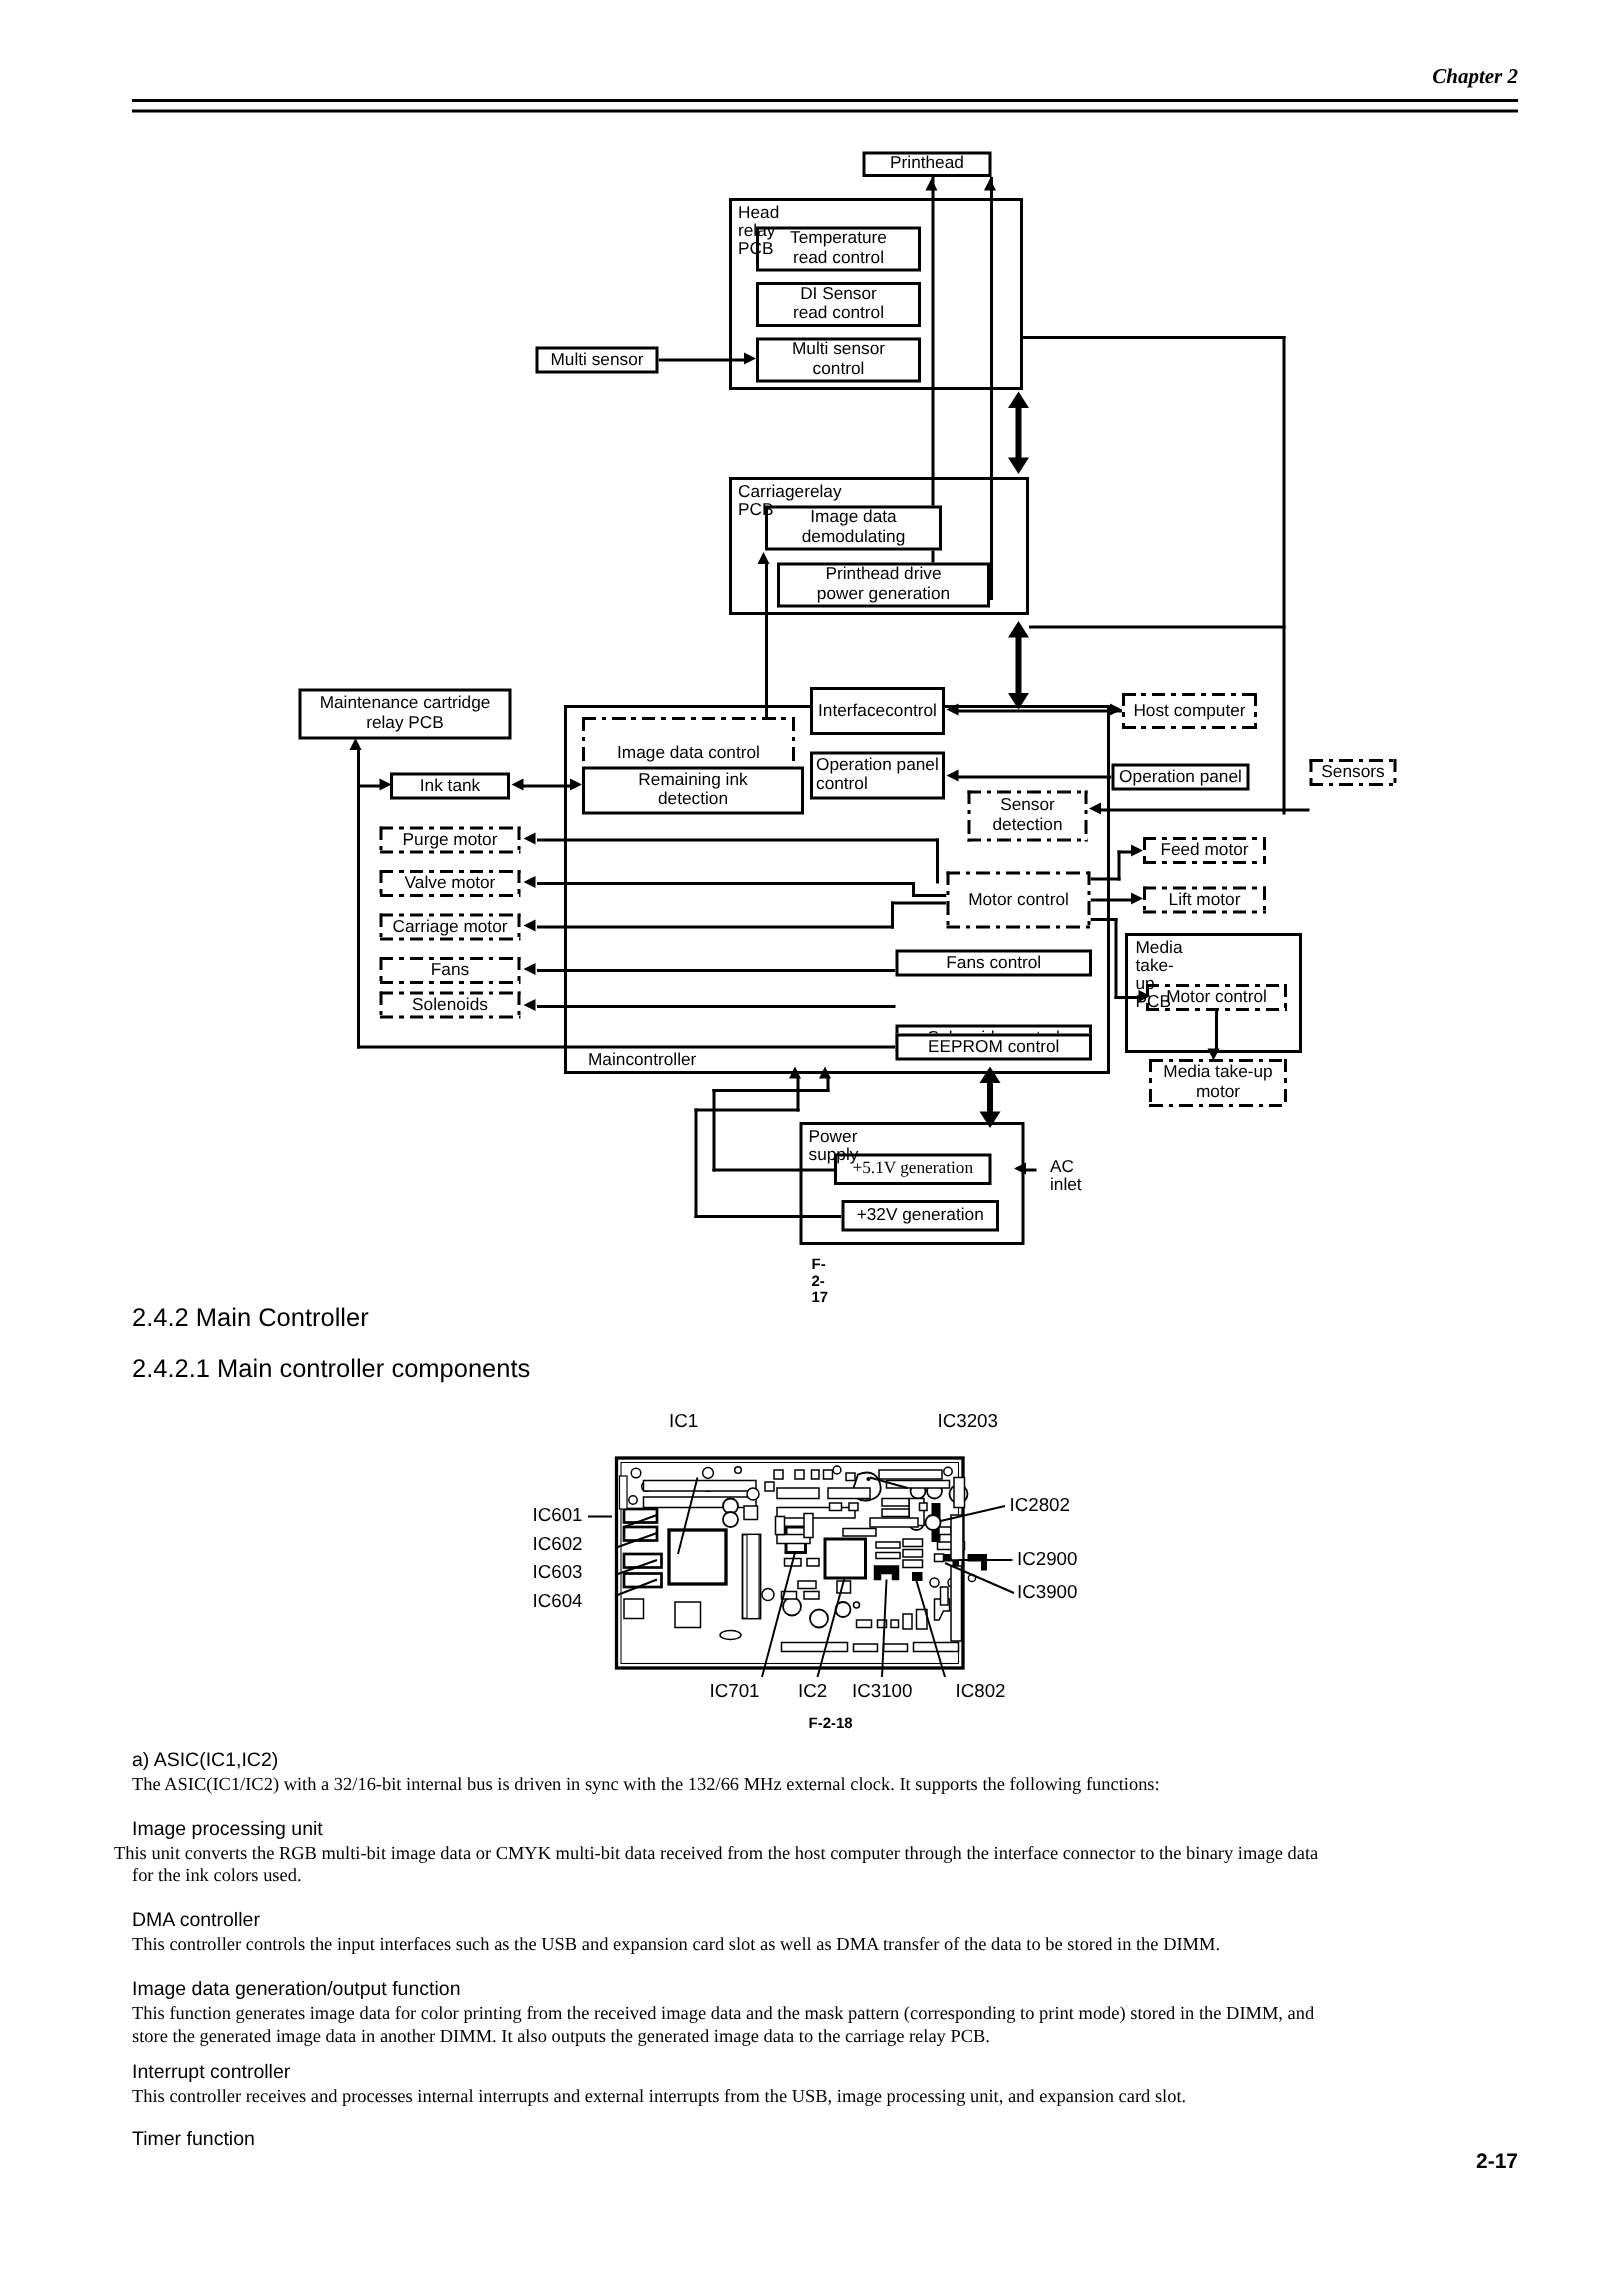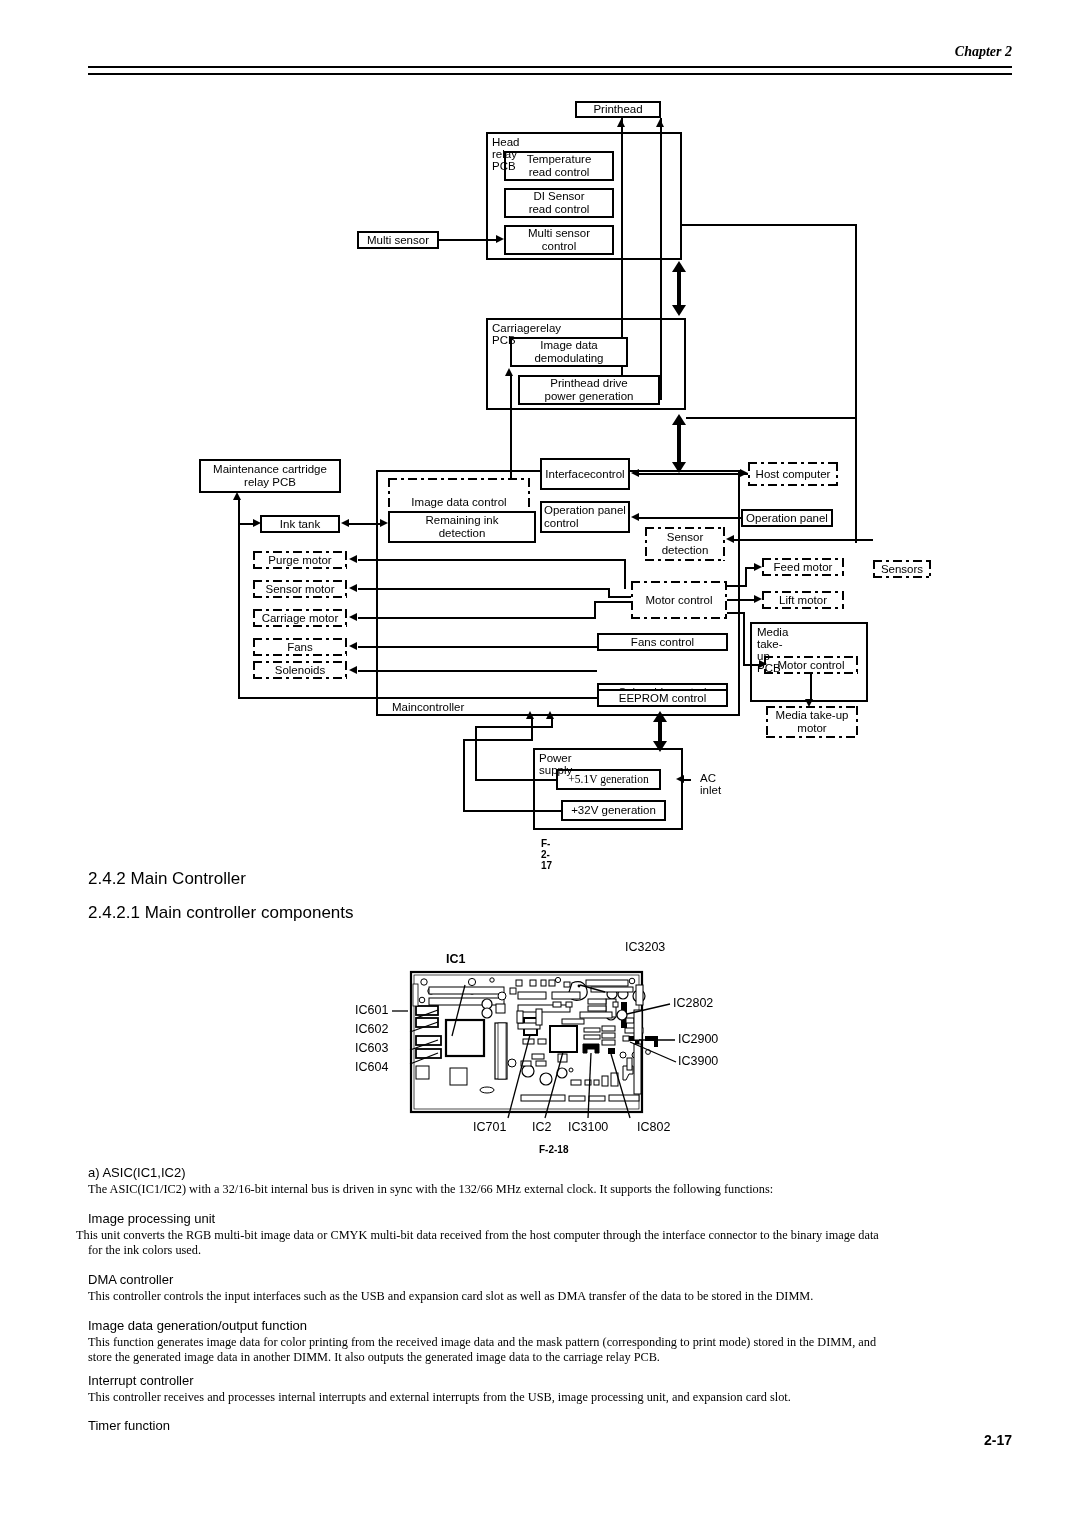--- a/index.html
+++ b/index.html
@@ -165,21 +165,21 @@
     <span>Maintenance cartridge</span>
     <span>relay PCB</span>
   </div>
   <div class="box" style="left:260px;top:515px;width:80px;height:18px;">
     <span>Ink tank</span>
   </div>
   <div class="dashdot" style="left:253px;top:551px;width:94px;height:18px;">
     <span>Purge motor</span>
   </div>
   <div class="dashdot" style="left:253px;top:580px;width:94px;height:18px;">
-    <span>Sensor motor</span>
+    <span>Valve motor</span>
   </div>
   <div class="dashdot" style="left:253px;top:609px;width:94px;height:18px;">
     <span>Carriage motor</span>
   </div>
   <div class="dashdot" style="left:253px;top:638px;width:94px;height:18px;">
     <span>Fans</span>
   </div>
   <div class="dashdot" style="left:253px;top:661px;width:94px;height:18px;">
     <span>Solenoids</span>
   </div>
@@ -215,21 +215,21 @@
   <div class="ar ar-l" style="left:349px;top:666px;"></div>
 
   <div class="ln lnh" style="left:378px;top:697px;width:219px;"></div>
 
   <div class="dashdot" style="left:748px;top:462px;width:90px;height:24px;">
     <span>Host computer</span>
   </div>
   <div class="box" style="left:741px;top:509px;width:92px;height:18px;">
     <span>Operation panel</span>
   </div>
-  <div class="dashdot" style="left:873px;top:560px;width:58px;height:18px;">
+  <div class="dashdot" style="left:873px;top:506px;width:58px;height:18px;">
     <span>Sensors</span>
   </div>
   <div class="dashdot" style="left:762px;top:558px;width:82px;height:18px;">
     <span>Feed  motor</span>
   </div>
   <div class="dashdot" style="left:762px;top:591px;width:82px;height:18px;">
     <span>Lift motor</span>
   </div>
 
   <div class="ln lnh" style="left:638px;top:473px;width:110px;"></div>
@@ -424,21 +424,21 @@
     <line x1="98" y1="113" x2="70" y2="124" stroke="#000" stroke-width="1.3"></line>
     <line x1="287" y1="74" x2="330" y2="64" stroke="#000" stroke-width="1.3"></line>
     <line x1="299" y1="100" x2="335" y2="100" stroke="#000" stroke-width="1.3"></line>
     <line x1="290" y1="102" x2="336" y2="122" stroke="#000" stroke-width="1.3"></line>
     <line x1="190" y1="95" x2="168" y2="178" stroke="#000" stroke-width="1.3"></line>
     <line x1="223" y1="112" x2="205" y2="178" stroke="#000" stroke-width="1.3"></line>
     <line x1="251" y1="113" x2="248" y2="178" stroke="#000" stroke-width="1.3"></line>
     <line x1="271" y1="114" x2="290" y2="178" stroke="#000" stroke-width="1.3"></line>
   </svg>
 
-  <div class="pcblabel" style="left:106px;top:12px;font-weight:bold;">IC1</div>
+  <div class="pcblabel" style="left:106px;top:0px;">IC1</div>
   <div class="pcblabel" style="left:285px;top:0px;">IC3203</div>
   <div class="pcblabel" style="left:15px;top:63px;">IC601</div>
   <div class="pcblabel" style="left:15px;top:82px;">IC602</div>
   <div class="pcblabel" style="left:15px;top:101px;">IC603</div>
   <div class="pcblabel" style="left:15px;top:120px;">IC604</div>
   <div class="pcblabel" style="left:333px;top:56px;">IC2802</div>
   <div class="pcblabel" style="left:338px;top:92px;">IC2900</div>
   <div class="pcblabel" style="left:338px;top:114px;">IC3900</div>
   <div class="pcblabel" style="left:133px;top:180px;">IC701</div>
   <div class="pcblabel" style="left:192px;top:180px;">IC2</div>

